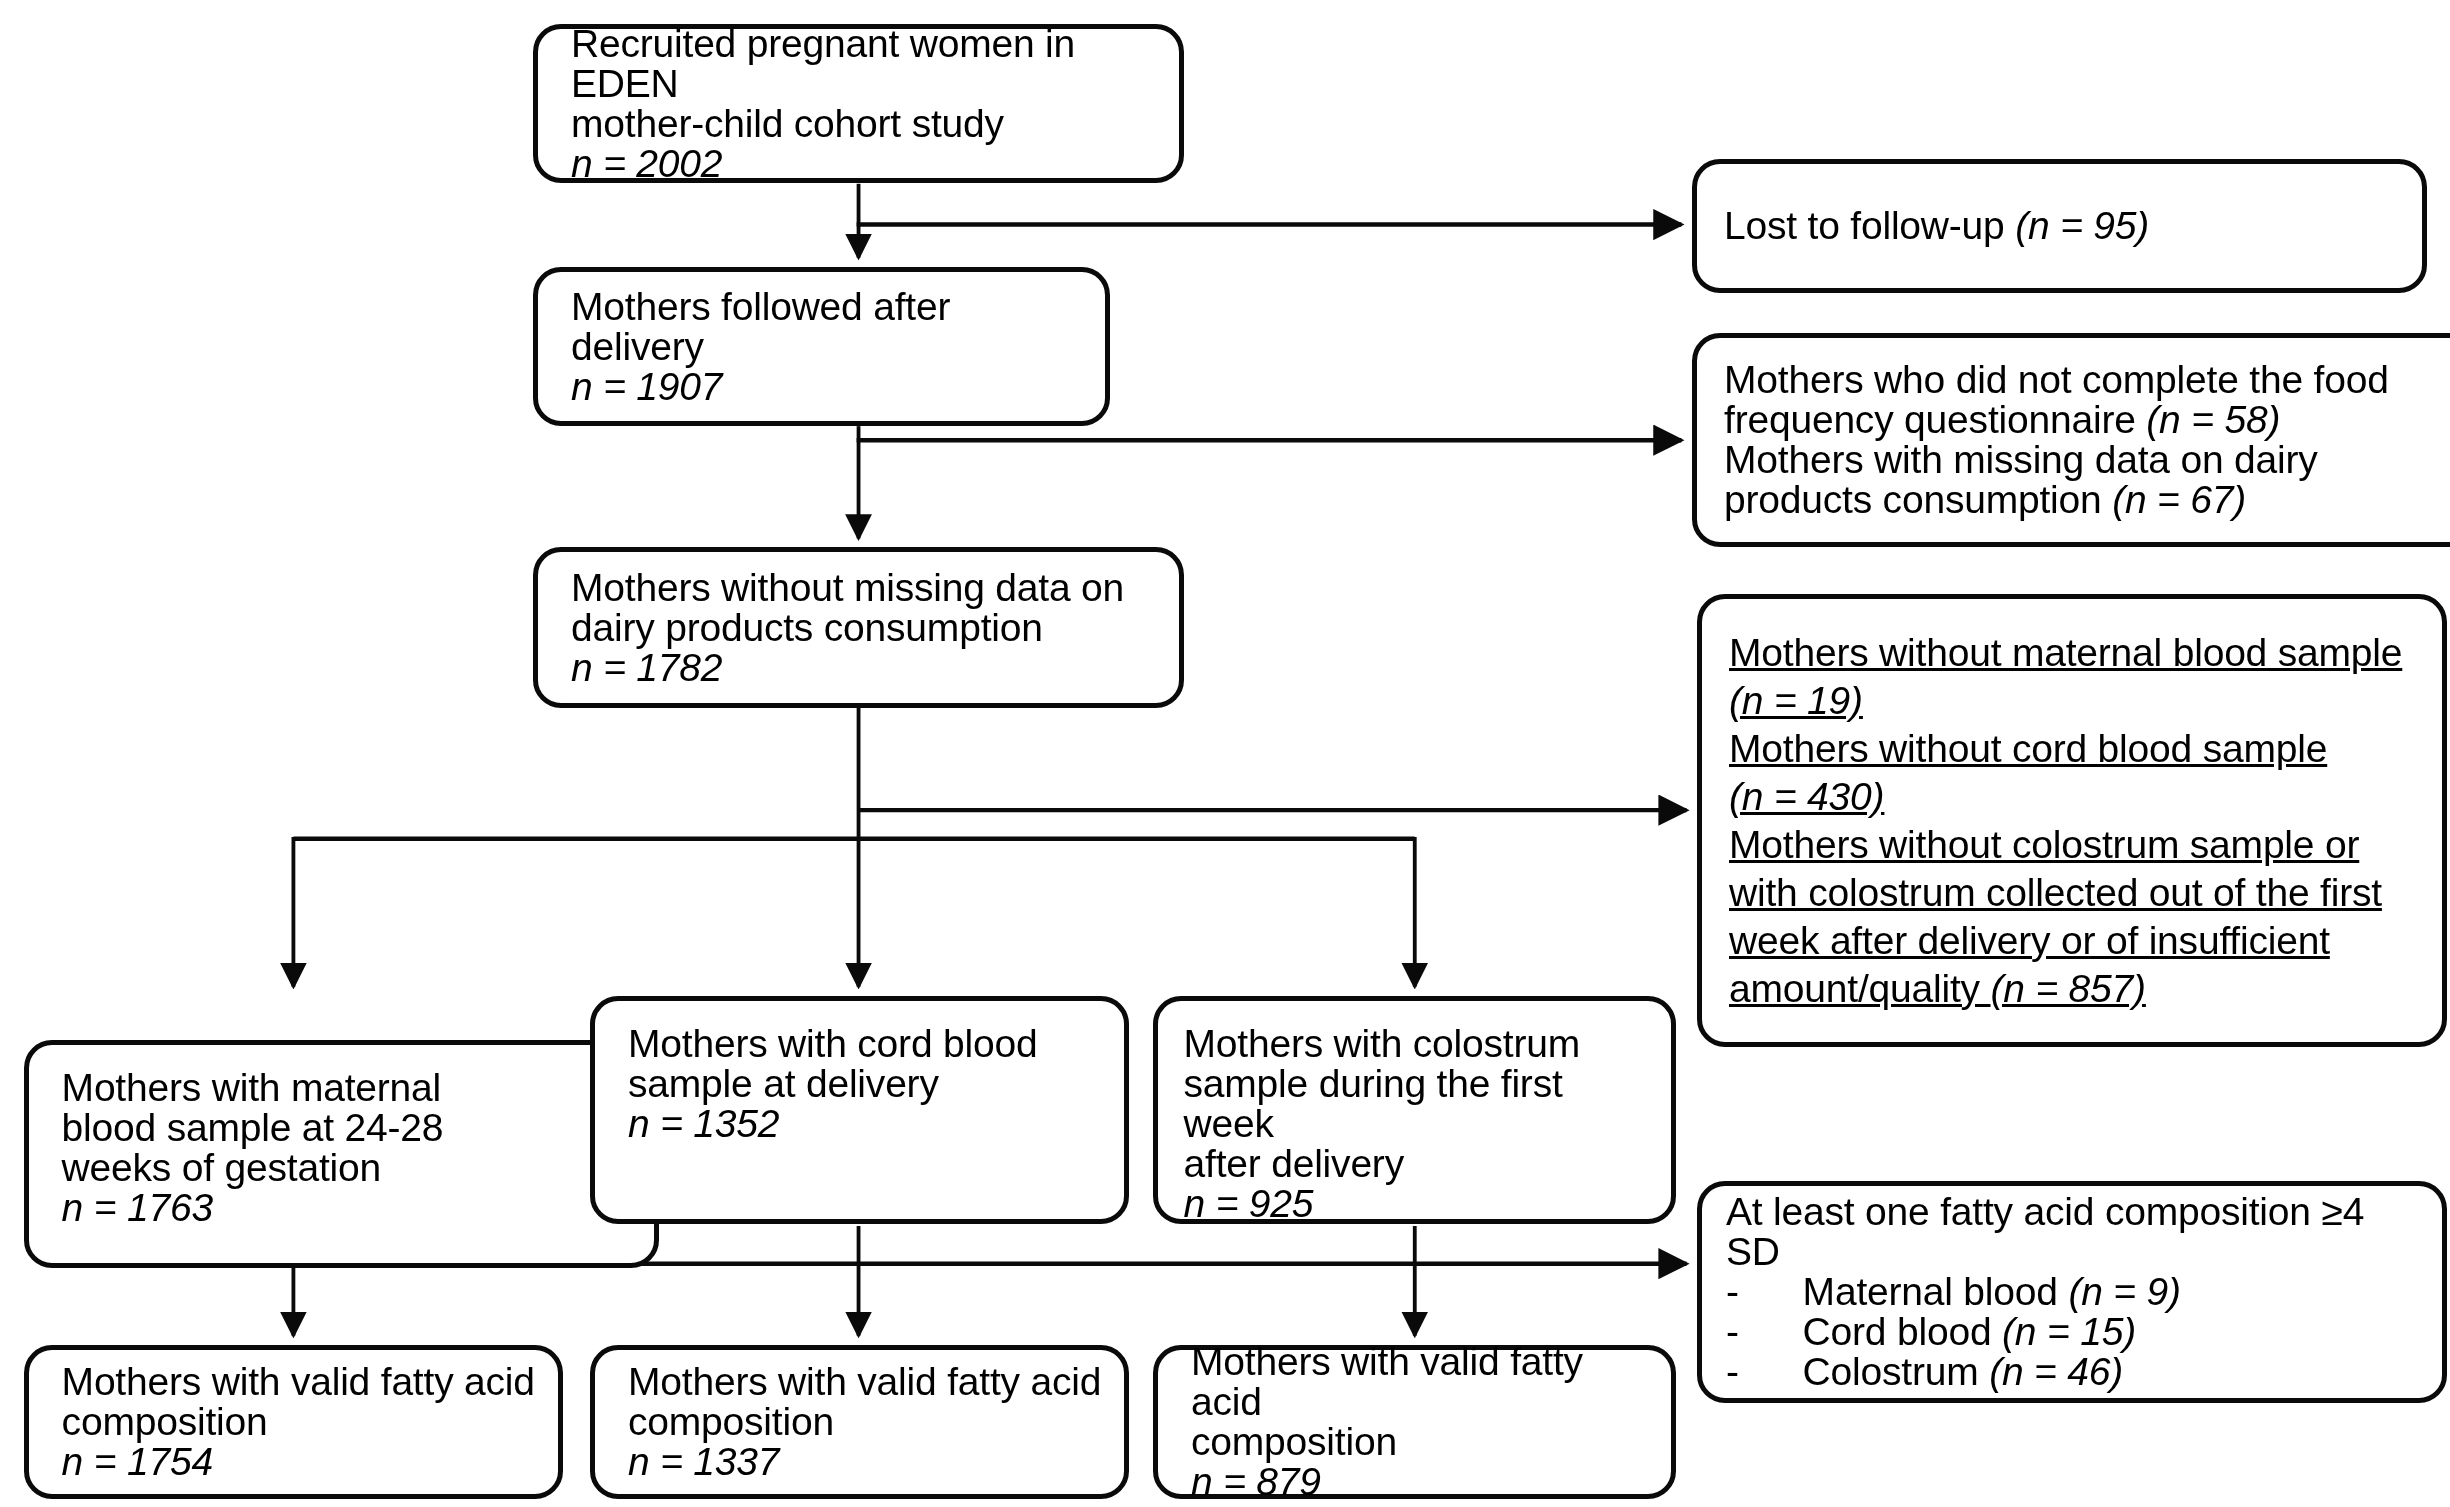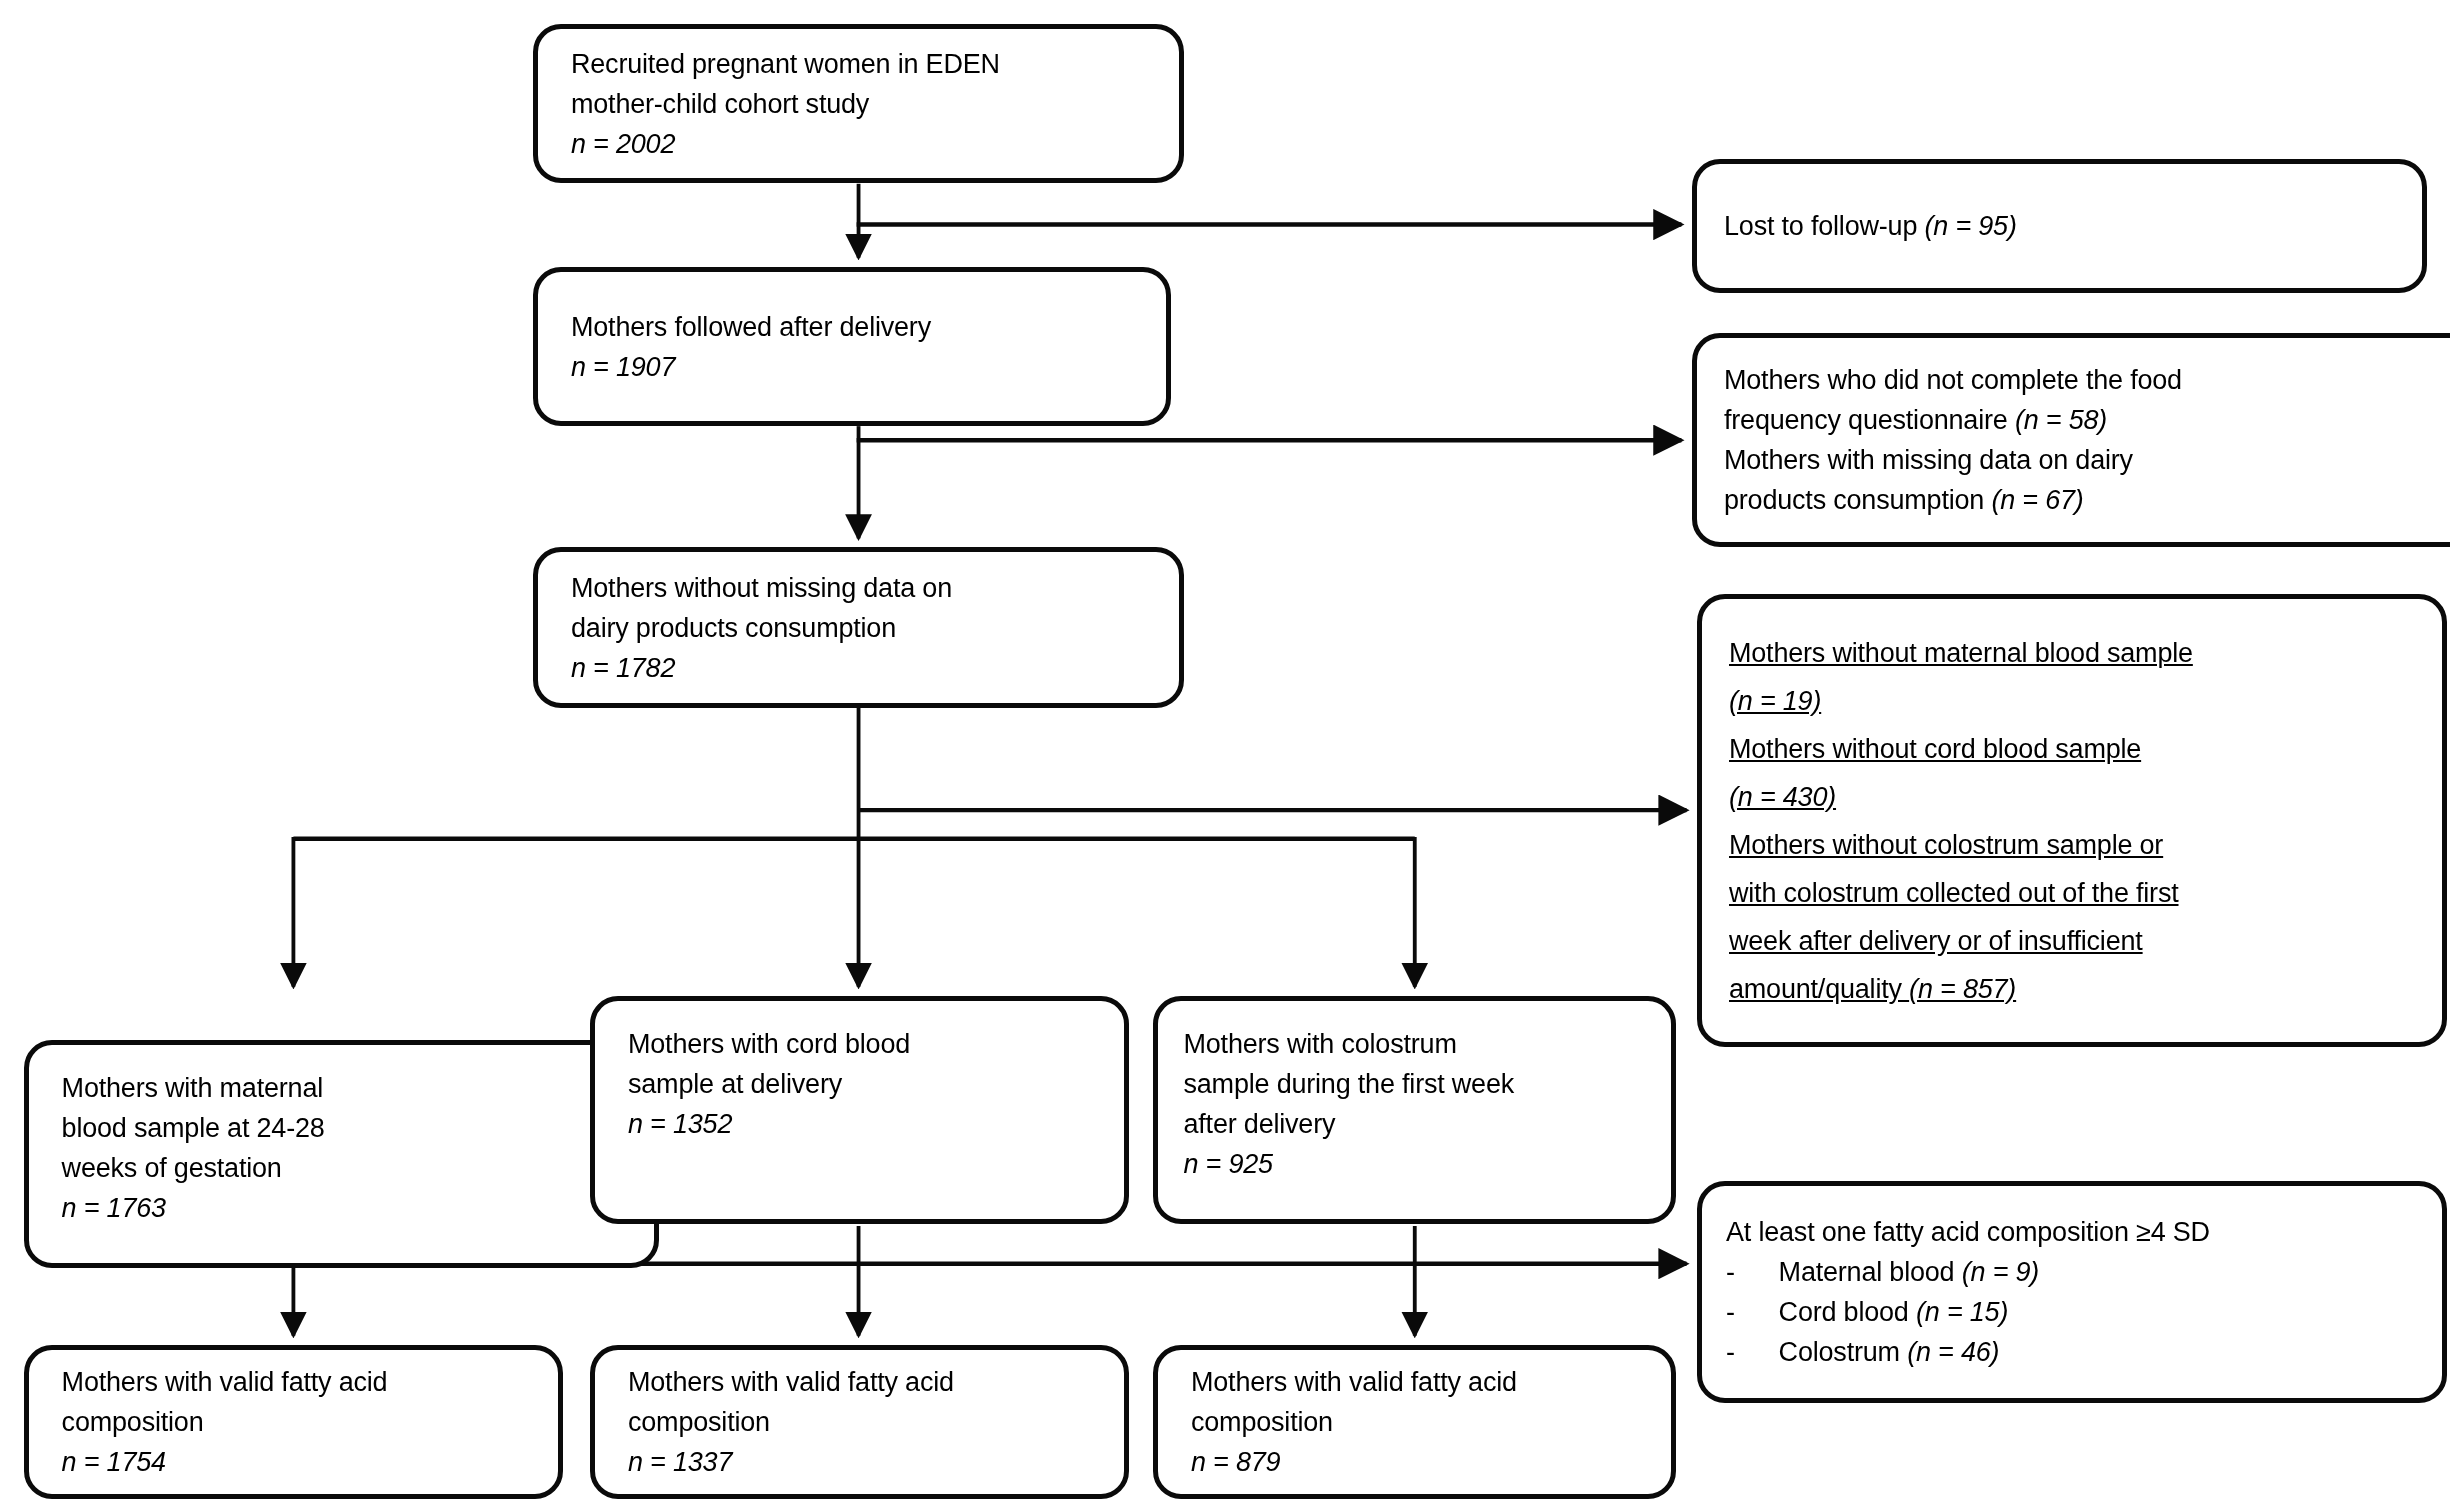--- a/index.html
+++ b/index.html
@@ -14,31 +14,31 @@
   #connectors line{stroke:#0a0a0a;stroke-width:6;}
   #connectors .thick{stroke-width:7;}
   .box{
     position:absolute;
     box-sizing:border-box;
     border:5.7px solid #0a0a0a;
     border-radius:28px;
     background:#ffffff;
     display:flex;flex-direction:column;justify-content:center;
     padding:7.7px 18px 7.7px 33px;
-    font-size:27px;line-height:40px;
+    font-size:39px;line-height:40px;
     letter-spacing:-0.2px;
     white-space:pre-wrap;
   }
   .box .bl{display:block;}
   .box .i{font-style:italic;}
   .top-align{justify-content:flex-start;padding-top:23px;}
   .big-lh{line-height:48px;padding-left:27px;text-decoration:underline;}
   
   #b-recruited {left:533px;  top:24px;   width:651px; height:159px;}
-  #b-followed  {left:533px;  top:267px;  width:638px; height:159px;}
+  #b-followed  {left:533px;  top:267px;  width:577px; height:159px;}
   #b-nomissing {left:533px;  top:547px;  width:651px; height:161px;}
   
   #b-maternal  {left:23.6px;   top:1040px; width:635px;  height:228px;}
   #b-cord      {left:590px;  top:996px; width:539px;  height:228px;}
   #b-colostrum {left:1153px; top:996px; width:523px;  height:228px; padding-left:25.5px;}
   
   #b-valid-maternal  {left:23.6px;   top:1345px; width:539px; height:154px;}
   #b-valid-cord      {left:590px;  top:1345px; width:539px; height:154px;}
   #b-valid-colostrum {left:1153px; top:1345px; width:523px; height:154px;}
   

